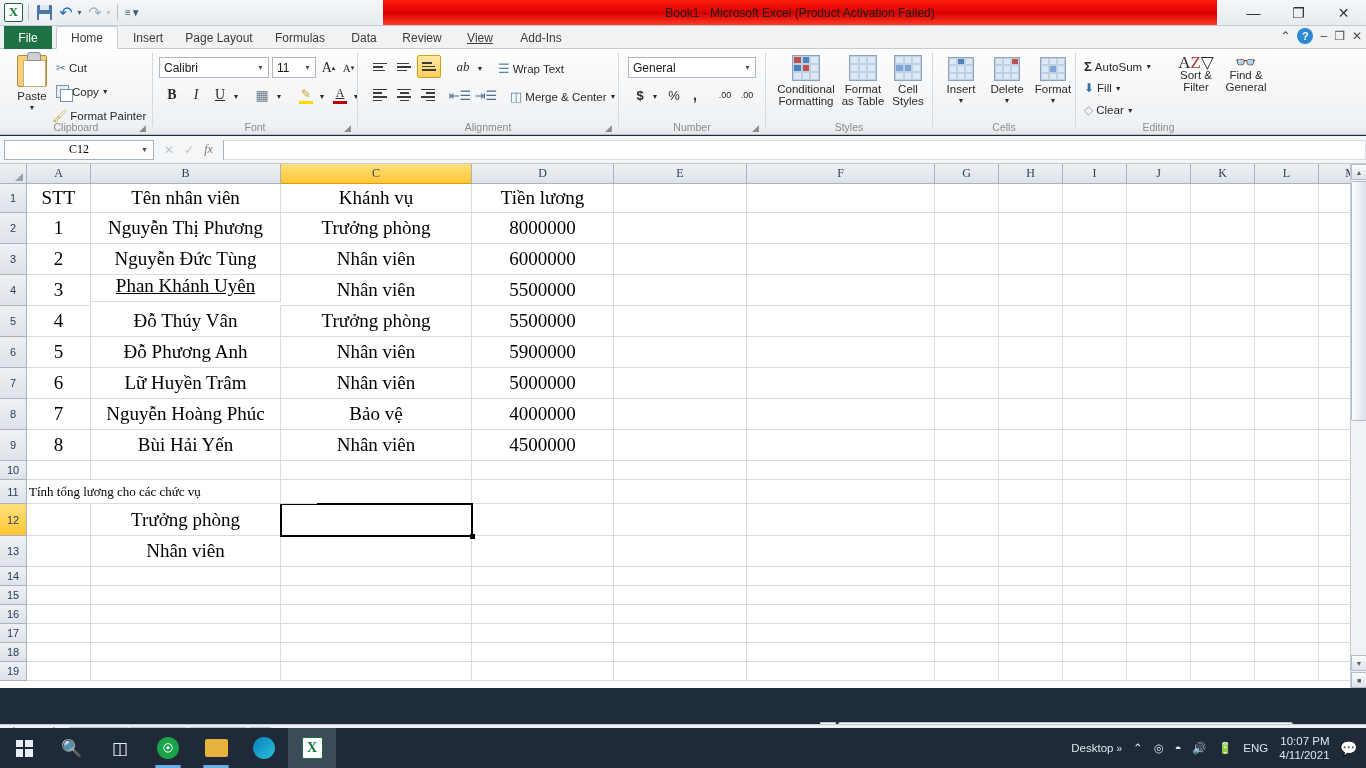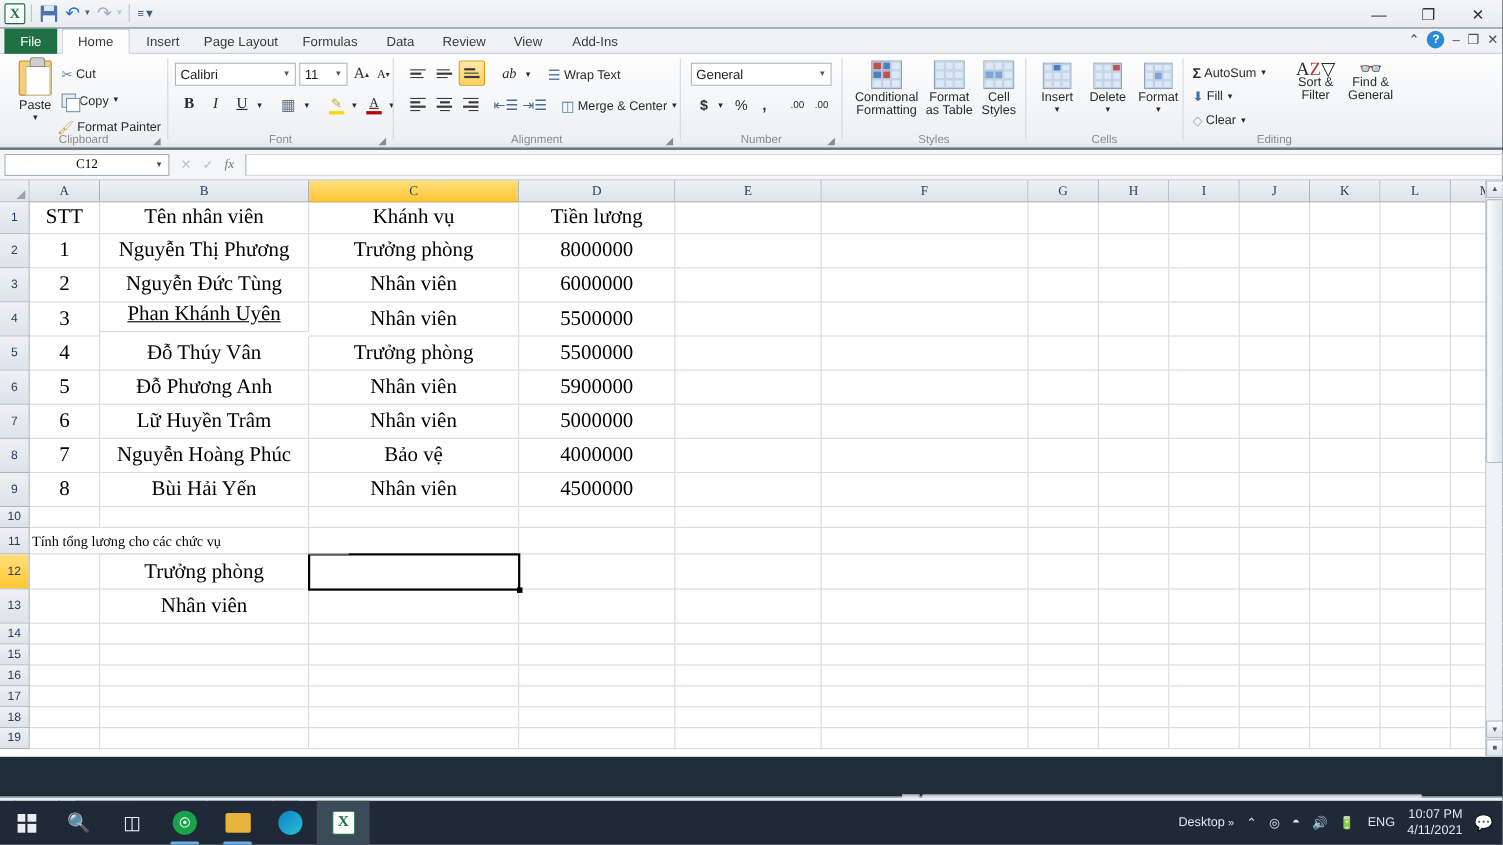--- a/index.html
+++ b/index.html
@@ -201,36 +201,39 @@
       <div class="qicon">
           <div class="save-ic"></div>
         </div>
       <div class="qicon" style="color:#1f6fc4;font-size:16px;">↶</div>
       <div class="arrow-d">▼</div>
       <div class="qicon" style="color:#9bb0c4;font-size:16px;">↷</div>
       <div class="arrow-d" style="color:#b8c3cc;">▼</div>
       <div class="qsep"></div>
       <div class="qicon" style="font-size:10px;">≡▼</div>
     </div>
+    <div class="title-red">
+      <span>Book1  -  Microsoft Excel (Product Activation Failed)</span>
+    </div>
     <div class="win-btns">
       <div class="win-btn">—</div>
       <div class="win-btn">❐</div>
       <div class="win-btn close">✕</div>
     </div>
   </div>
 
   <div class="tabbar">
     <div class="tab file" style="left:4px;width:48px;">File</div>
     <div class="tab active" style="left:56px;width:62px;">Home</div>
     <div class="tab" style="left:122px;width:52px;">Insert</div>
     <div class="tab" style="left:176px;width:86px;">Page Layout</div>
     <div class="tab" style="left:264px;width:72px;">Formulas</div>
     <div class="tab" style="left:340px;width:48px;">Data</div>
     <div class="tab" style="left:392px;width:60px;">Review</div>
-    <div class="tab" style="left:456px;width:48px;">View</div>
+    <div class="tab" style="left:456px;width:48px;text-decoration:underline;">View</div>
     <div class="tab" style="left:508px;width:66px;">Add-Ins</div>
   </div>
 
   <div class="ribbon-right">
     <div class="rr-ic">⌃</div>
     <div class="help-ic">?</div>
     <div class="rr-ic">–</div>
     <div class="rr-ic">❐</div>
     <div class="rr-ic">✕</div>
   </div>

